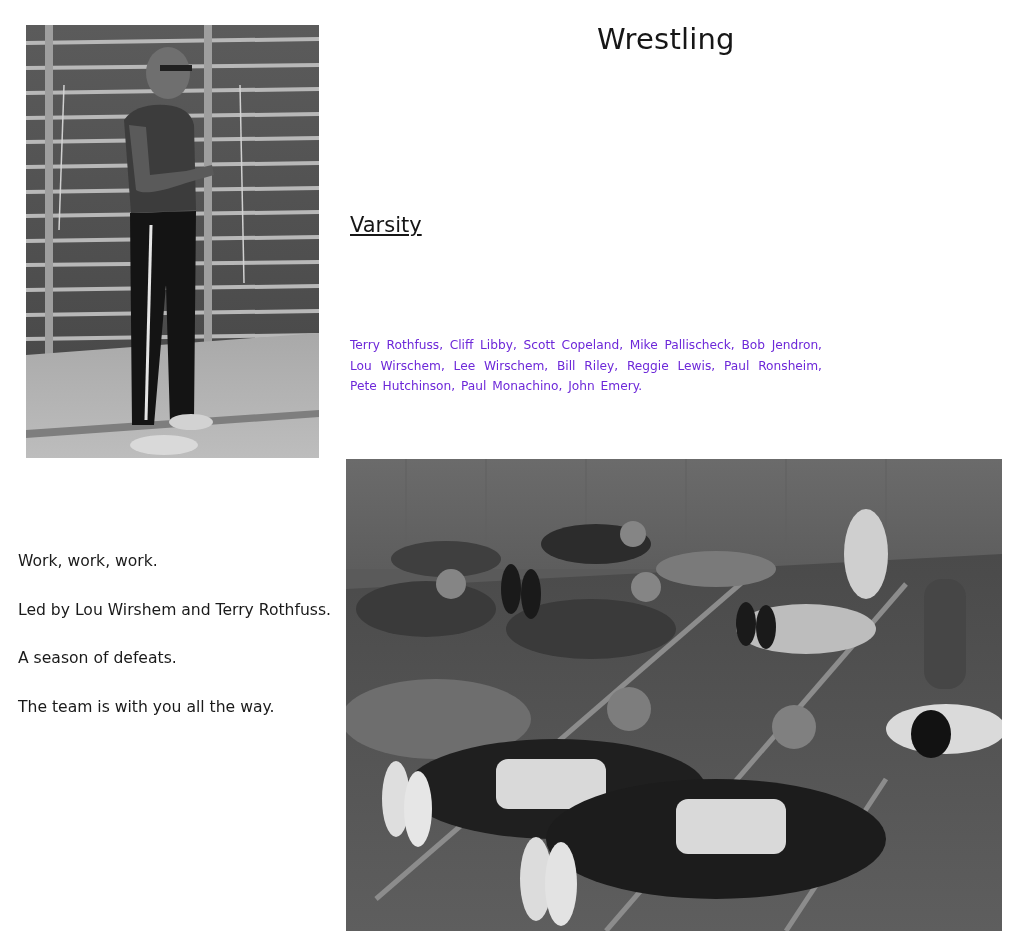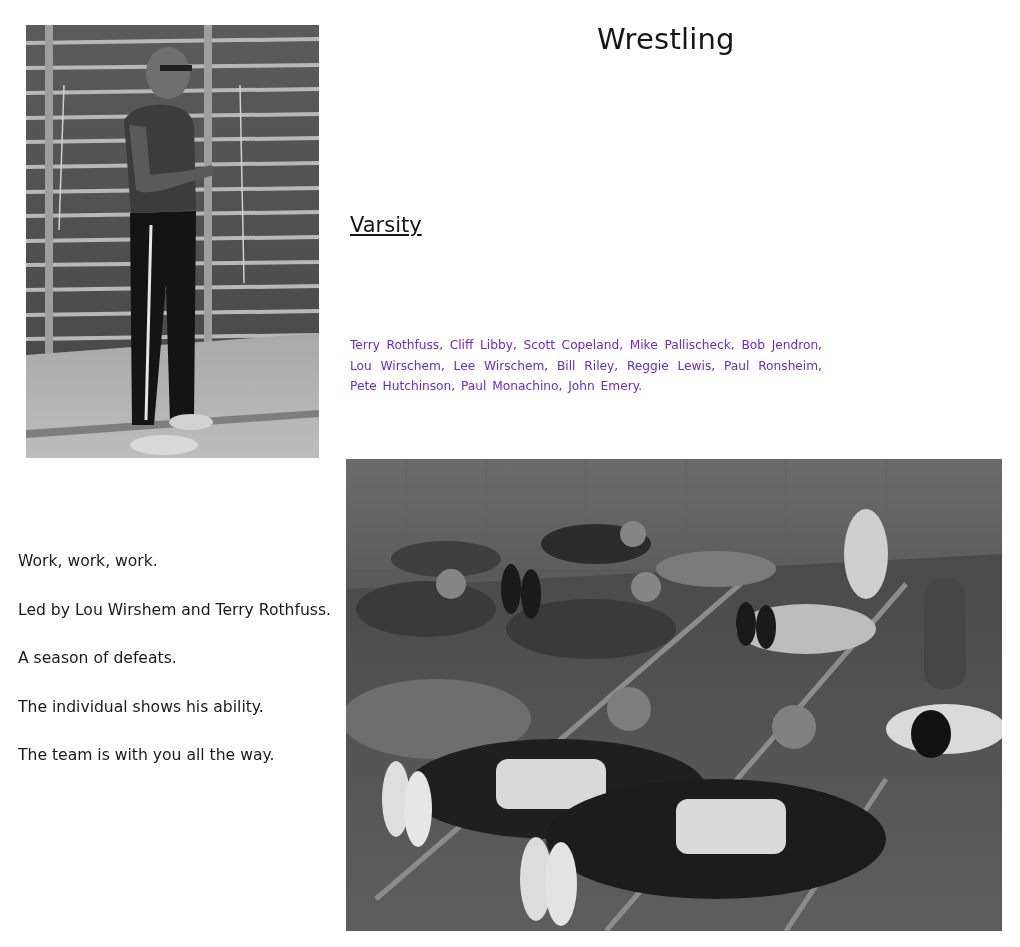--- a/index.html
+++ b/index.html
@@ -92,21 +92,20 @@
 <h1 class="abs page-title">Wrestling</h1>
 
 <h2 class="abs section-title">Varsity</h2>
 
 <p class="abs roster">Terry Rothfuss, Cliff Libby, Scott Copeland, Mike Pallischeck, Bob Jendron, Lou Wirschem, Lee Wirschem, Bill Riley, Reggie Lewis, Paul Ronsheim, Pete Hutchinson, Paul Monachino, John Emery.</p>
 
 <ul class="abs captions">
   <li>Work, work, work.</li>
   <li>Led by Lou Wirshem and Terry Rothfuss.</li>
   <li>A season of defeats.</li>
-  <li>The individual shows his ability.</li>
   <li>The team is with you all the way.</li>
 </ul>
 
 <div id="photo-team" class="abs">
   <svg viewBox="0 0 656 472" preserveAspectRatio="none">
     <defs>
       <linearGradient id="tw" x1="0" y1="0" x2="0" y2="1">
         <stop offset="0" stop-color="#6b6b6b"></stop>
         <stop offset="1" stop-color="#5d5d5d"></stop>
       </linearGradient>

